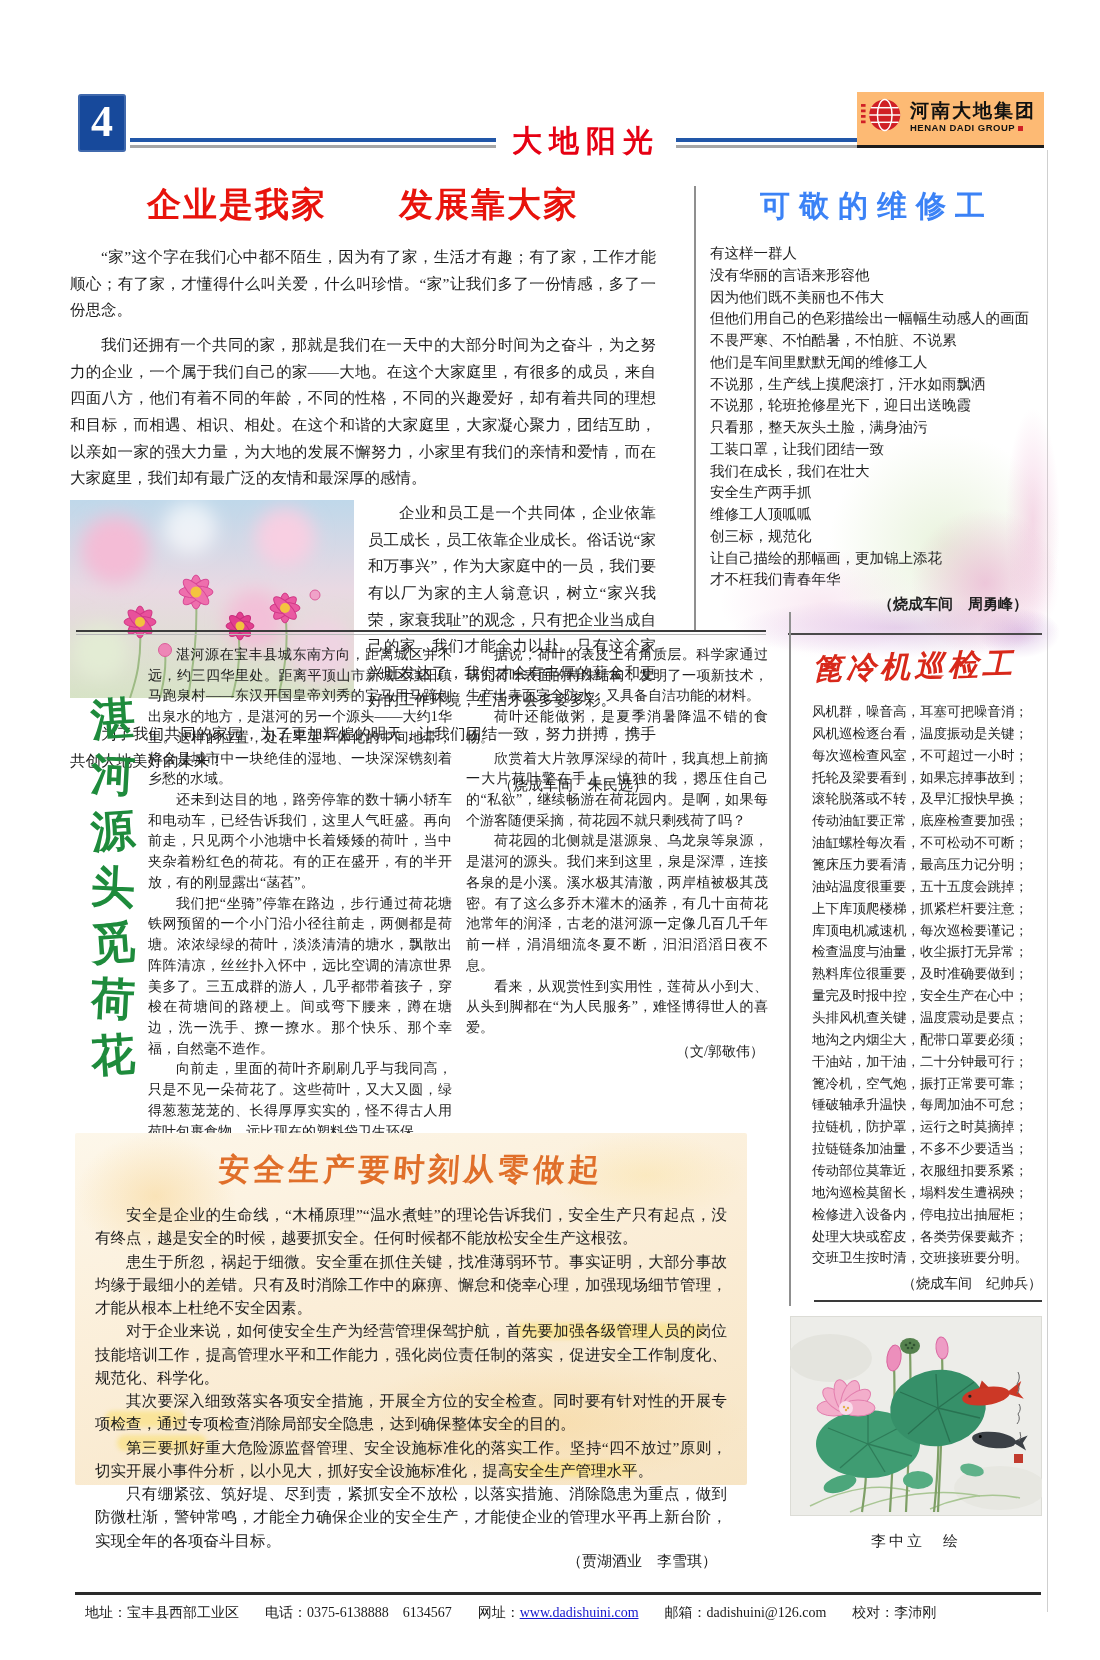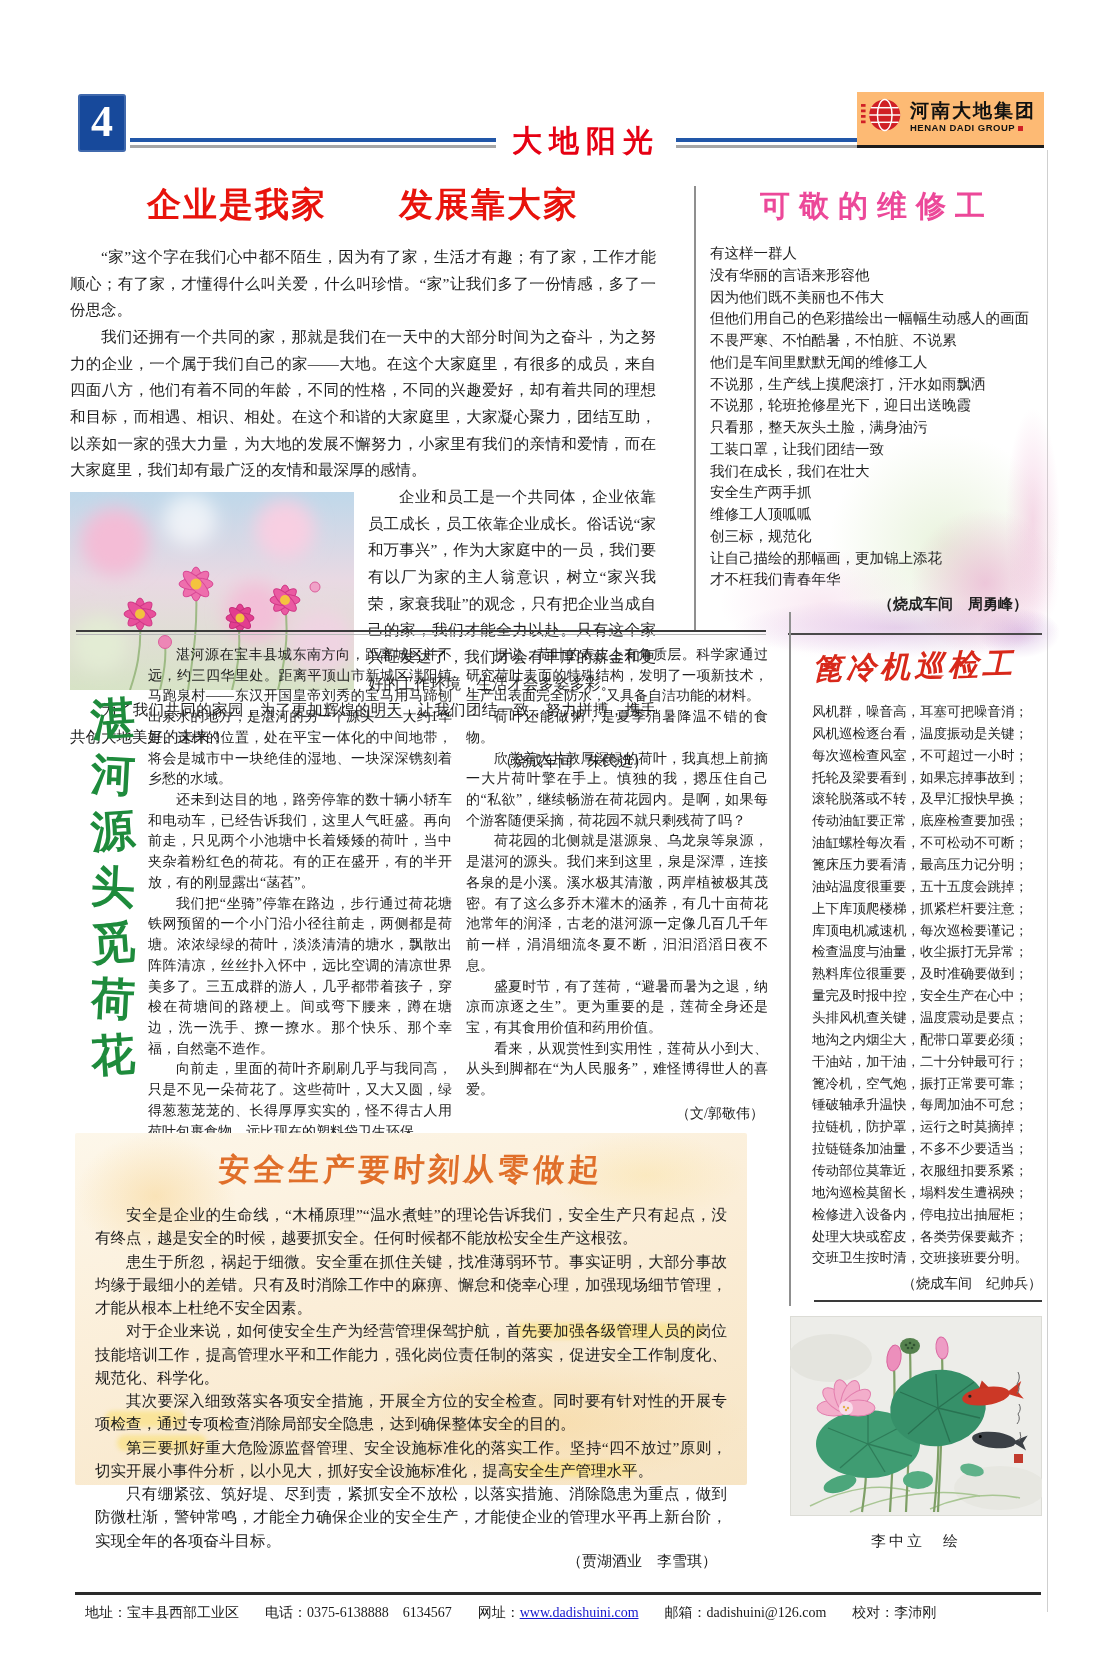--- a/index.html
+++ b/index.html
@@ -39,21 +39,21 @@
   .logo-en { font-family:"Liberation Sans","DejaVu Sans",sans-serif;
     font-weight:bold; font-size:9.5px; line-height:12px; letter-spacing:.5px; color:#111;
     display:flex; align-items:center; gap:3px; }
   .logo-en::after { content:""; width:5px; height:5px; background:#D01F26; display:inline-block; }
   .edge-line { position:absolute; left:1047px; top:150px; width:1px; height:1462px; background:#cfcfcf; }
   
   .article-1 { position:absolute; left:70px; top:180px; width:586px; }
   .a1-title { text-align:center; margin:2px 0 16px; white-space:nowrap;
     font-family:"Liberation Sans","DejaVu Sans",sans-serif;
     font-weight:bold; font-size:34px; letter-spacing:2px; color:#E8130C; }
-  .a1-flow p { font-size:15.5px; line-height:1.72; text-align:justify; text-indent:2em; }
+  .a1-flow p { font-size:15.5px; line-height:1.72; text-align:justify; text-indent:2em;margin-top:8px; }
   .photo { float:left; width:284px; height:198px; margin:8px 14px 2px 0; }
   .sig { text-align:right; font-size:15px; padding-right:8px; margin-top:2px; }
   .divider-v1 { position:absolute; left:694px; top:186px; width:2px; height:446px; background:#8f8f8f; }
   .sep-left { position:absolute; left:76px; top:630px; width:690px; height:6px;
     background:linear-gradient(180deg,#3c3c3c 0 2px,transparent 2px 4px,#b8b8b8 4px 5px,transparent 5px); }
   .sep-right { position:absolute; left:788px; top:633px; width:254px; height:2px; background:#4a4a4a; }
   .divider-v2 { position:absolute; left:789px; top:612px; width:2px; height:694px; background:#8f8f8f; }
   
   .article-2 { position:absolute; left:710px; top:180px; width:334px; }
   .flower-bg { position:absolute; right:-16px; bottom:-44px; width:340px; height:250px; z-index:0;
@@ -61,21 +61,21 @@
       radial-gradient(closest-side at 78% 70%, rgba(231,157,201,.55), transparent),
       radial-gradient(closest-side at 52% 88%, rgba(199,148,214,.42), transparent),
       radial-gradient(closest-side at 92% 45%, rgba(238,180,212,.50), transparent),
       radial-gradient(closest-side at 66% 55%, rgba(210,230,185,.48), transparent),
       radial-gradient(closest-side at 30% 78%, rgba(242,205,226,.42), transparent),
       radial-gradient(closest-side at 88% 90%, rgba(186,140,205,.45), transparent);
   }
   .a2-content { position:relative; z-index:1; }
   .a2-title { text-align:center; margin:6px 0 16px; white-space:nowrap;
     font-family:"Liberation Sans","DejaVu Sans",sans-serif;
-    font-weight:bold; font-size:30px; letter-spacing:9px; color:#ec4899; }
+    font-weight:bold; font-size:30px; letter-spacing:9px; color:#3b82f6; }
   .a2-lines > div { font-size:14.5px; line-height:1.5; }
   .a2-sig { text-align:right; font-size:15px; font-weight:bold; padding-right:16px; margin-top:4px; }
   
   .article-3 { position:absolute; left:78px; top:645px; width:690px; display:flex; }
   .vt { width:70px; padding-top:46px; flex:none; }
   .vt > div { font-family:"Liberation Sans","DejaVu Sans",sans-serif;
     font-weight:bold; font-size:44px; line-height:56px; color:#1E8B3C; text-align:center; }
   .vt > div:nth-child(odd){ transform:rotate(-4deg); }
   .vt > div:nth-child(even){ transform:rotate(3deg); }
   .lot-col { font-size:14px; line-height:1.48; text-align:justify; }
@@ -278,21 +278,20 @@
         <div>还未到达目的地，路旁停靠的数十辆小轿车和电动车，已经告诉我们，这里人气旺盛。再向前走，只见两个小池塘中长着矮矮的荷叶，当中夹杂着粉红色的荷花。有的正在盛开，有的半开放，有的刚显露出“菡萏”。</div>
         <div>我们把“坐骑”停靠在路边，步行通过荷花塘铁网预留的一个小门沿小径往前走，两侧都是荷塘。浓浓绿绿的荷叶，淡淡清清的塘水，飘散出阵阵清凉，丝丝扑入怀中，远比空调的清凉世界美多了。三五成群的游人，几乎都带着孩子，穿梭在荷塘间的路梗上。间或弯下腰来，蹲在塘边，洗一洗手、撩一撩水。那个快乐、那个幸福，自然毫不造作。</div>
         <div>向前走，里面的荷叶齐刷刷几乎与我同高，只是不见一朵荷花了。这些荷叶，又大又圆，绿得葱葱茏茏的、长得厚厚实实的，怪不得古人用荷叶包裹食物，远比现在的塑料袋卫生环保。</div>
       </div>
     <div class="col2">
       <div class="lot-col">
           <div>据说，荷叶的表皮上有角质层。科学家通过研究荷叶表面的特殊结构，发明了一项新技术，生产出表面完全防水，又具备自洁功能的材料。</div>
           <div>荷叶还能做粥，是夏季消暑降温不错的食物。</div>
           <div>欣赏着大片敦厚深绿的荷叶，我真想上前摘一大片荷叶擎在手上。慎独的我，摁压住自己的“私欲”，继续畅游在荷花园内。是啊，如果每个游客随便采摘，荷花园不就只剩残荷了吗？</div>
           <div>荷花园的北侧就是湛源泉、乌龙泉等泉源，是湛河的源头。我们来到这里，泉是深潭，连接各泉的是小溪。溪水极其清澈，两岸植被极其茂密。有了这么多乔木灌木的涵养，有几十亩荷花池常年的润泽，古老的湛河源一定像几百几千年前一样，涓涓细流冬夏不断，汩汩滔滔日夜不息。</div>
-          <div>盛夏时节，有了莲荷，“避暑而暑为之退，纳凉而凉逐之生”。更为重要的是，莲荷全身还是宝，有其食用价值和药用价值。</div>
           <div>看来，从观赏性到实用性，莲荷从小到大、从头到脚都在“为人民服务”，难怪博得世人的喜爱。</div>
         </div>
       <div class="a3-sig">（文/郭敬伟）</div>
     </div>
   </div>
 
   <div class="article-4">
     <div class="a4-title">篦冷机巡检工</div>
     <div class="a4-lines">
         <div>风机群，噪音高，耳塞可把噪音消；</div>

